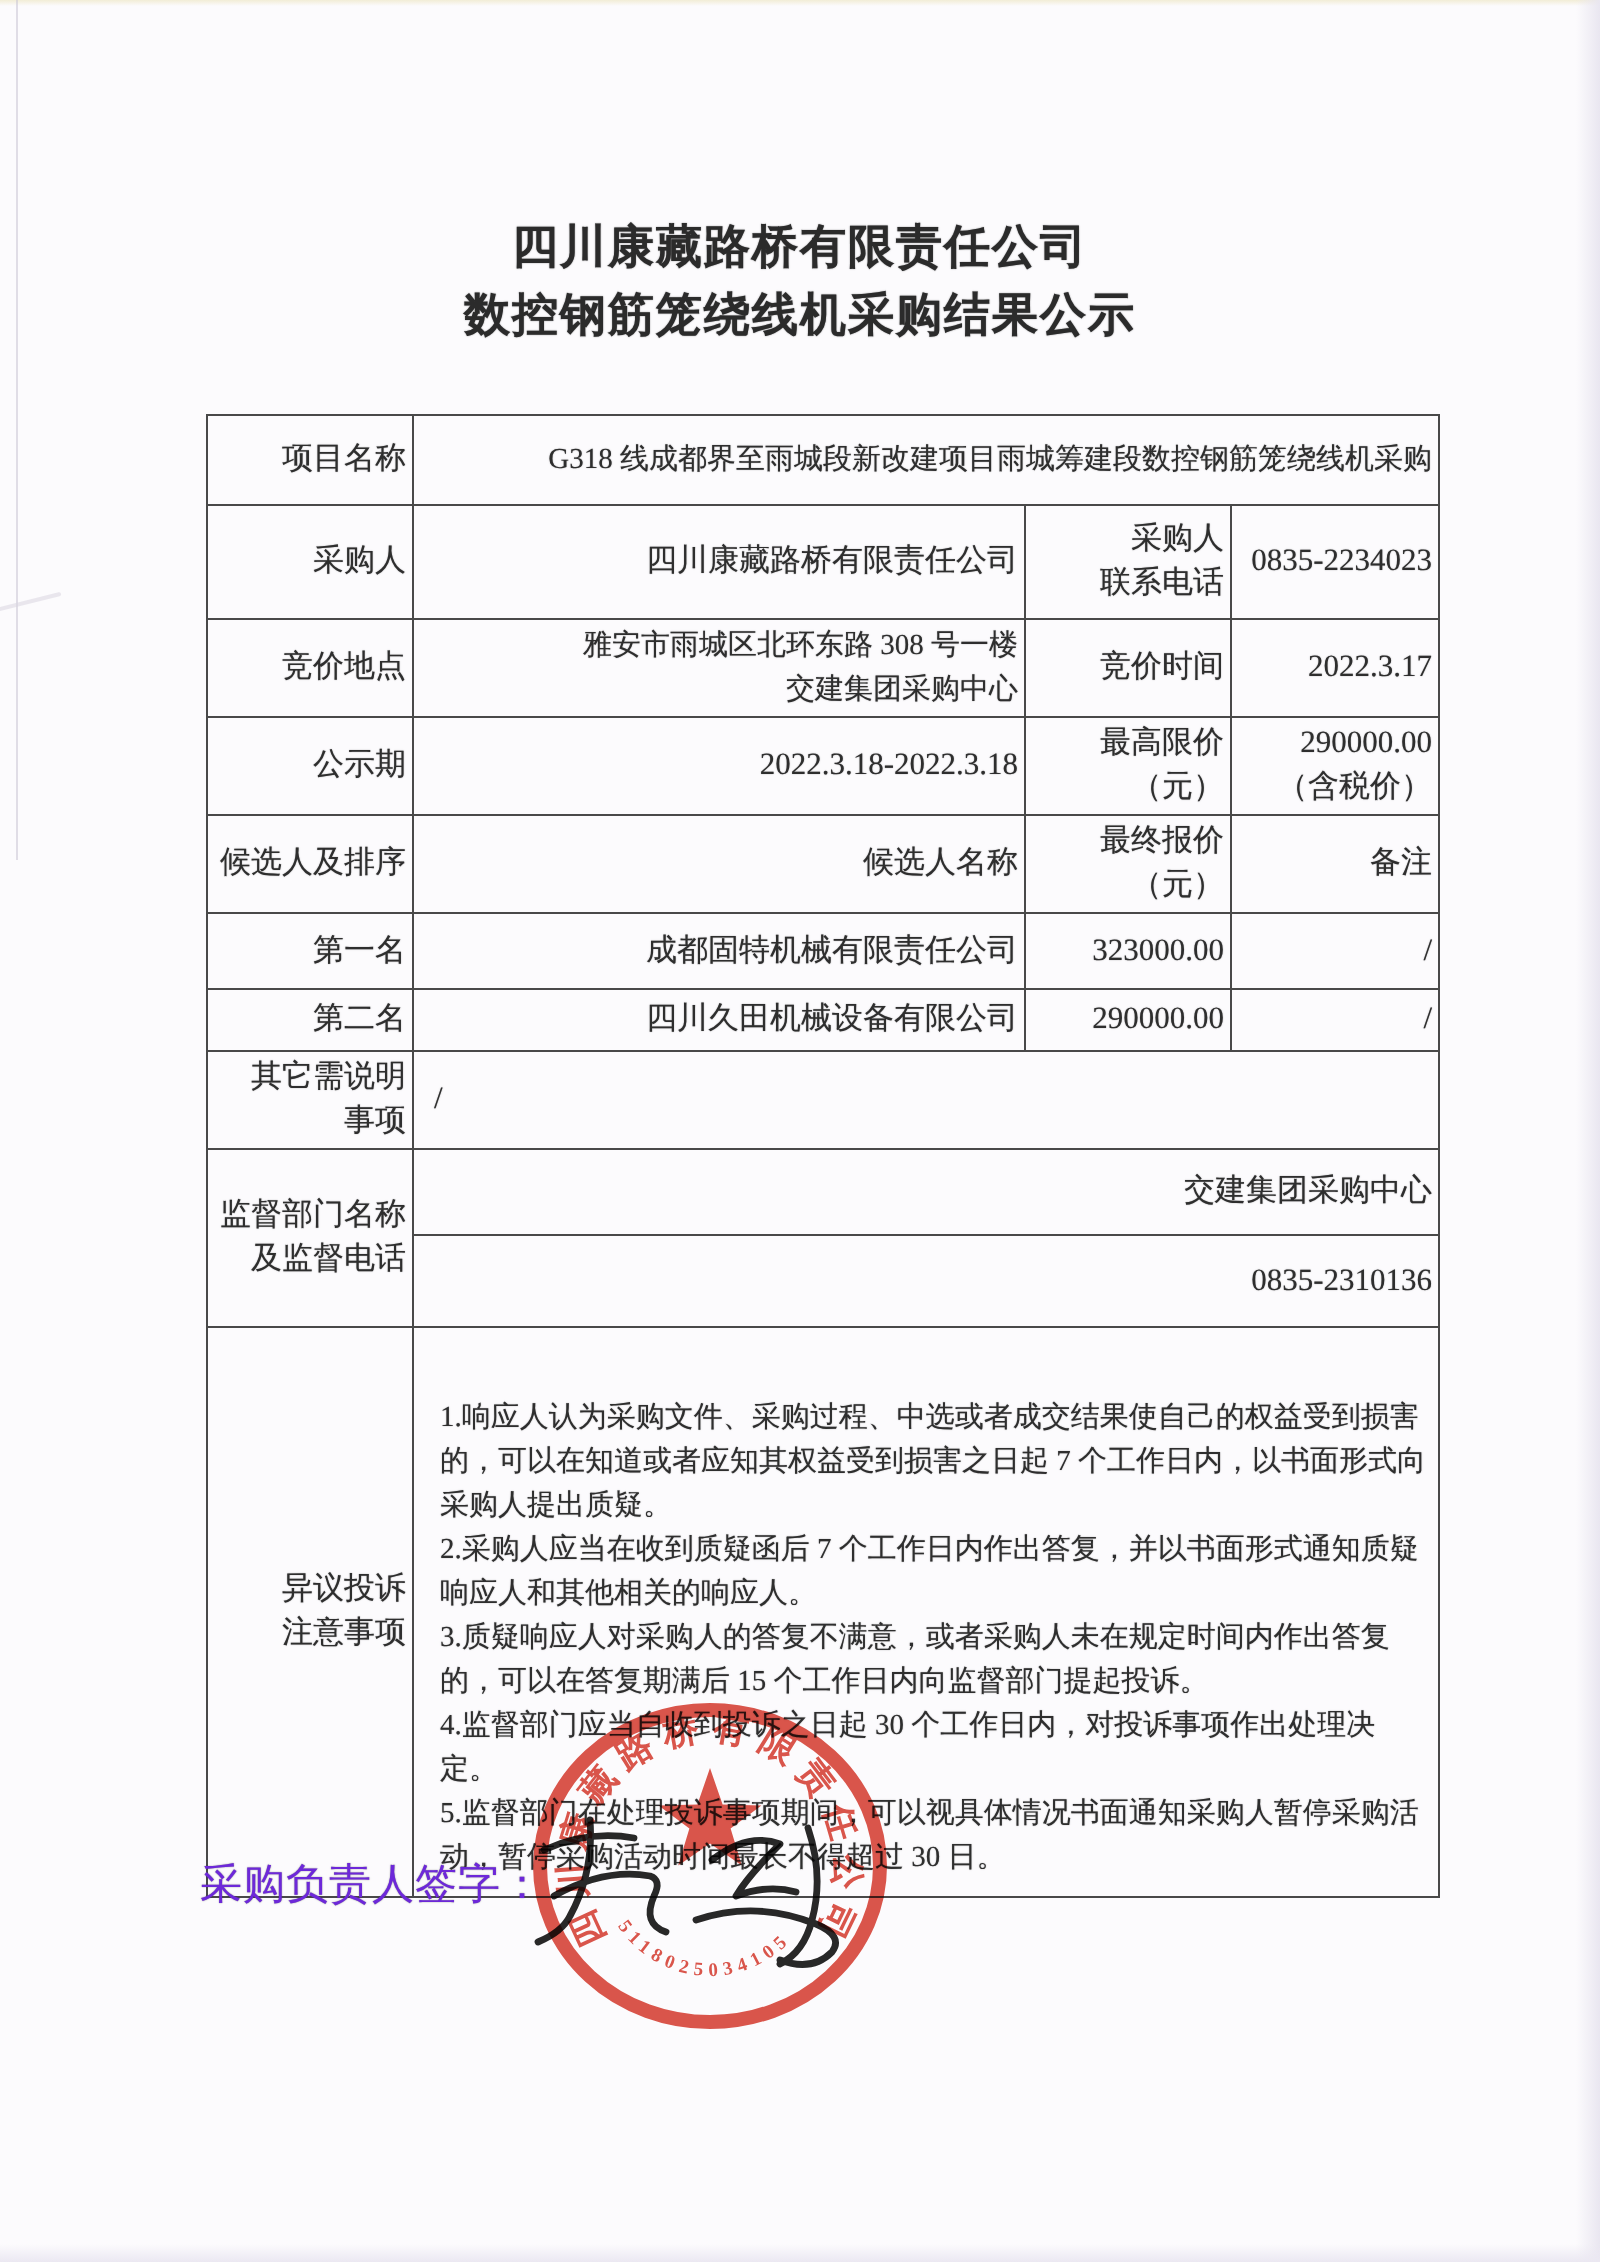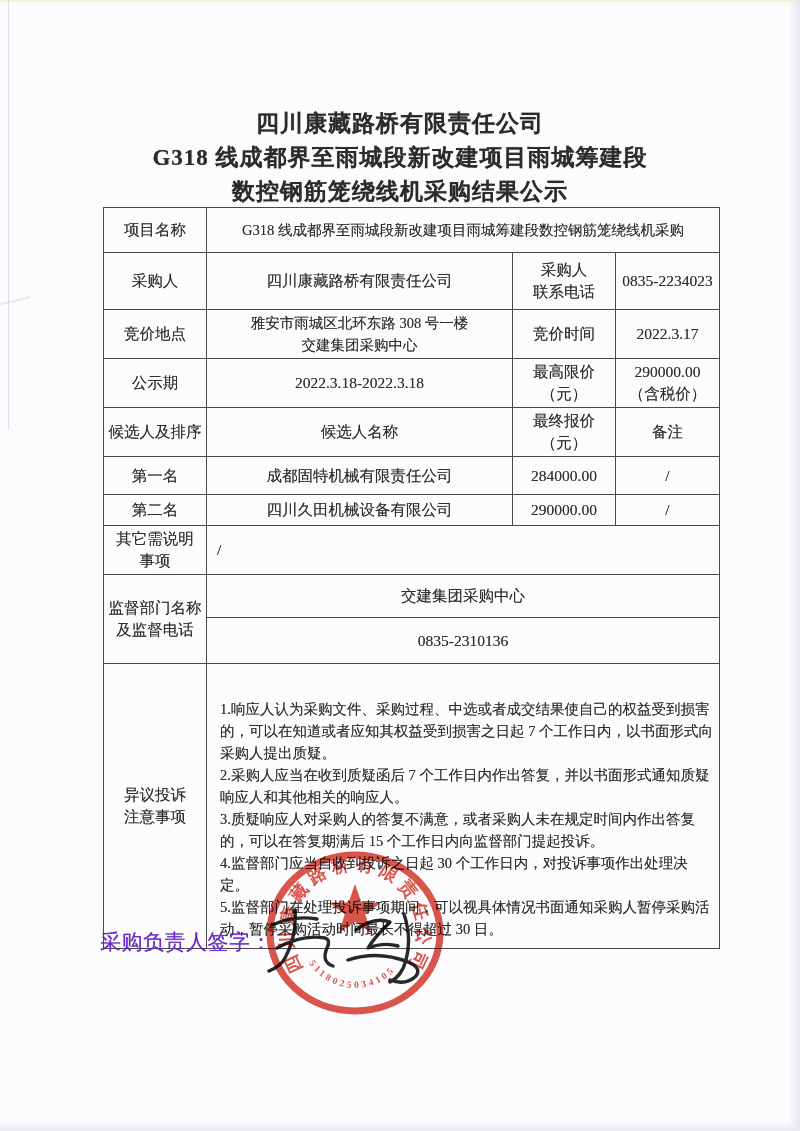--- a/index.html
+++ b/index.html
@@ -34,21 +34,21 @@
   }
 
   table.result-table{
     position:absolute;left:103px;top:207px;
     width:616px;height:712px;
     border-collapse:collapse;
     table-layout:fixed;
   }
   .result-table td{
     border:1px solid #494949;
-    text-align:center;
+    text-align:right;
     vertical-align:middle;
     font-size:15.5px;
     line-height:22px;
     color:#2e2e2e;
     padding:2px 3px;
     text-shadow:0 0 .6px rgba(46,46,46,.55);
   }
   tr.h45{height:45px;} tr.h57{height:57px;} tr.h44{height:44px;}
   tr.h43{height:43px;} tr.h38{height:38px;margin-top:44px;} tr.h39{height:31px;}
   tr.h46{height:46px;}
@@ -94,21 +94,20 @@
 <div class="page">
 
   <div class="edge-top"></div>
   <div class="edge-left-line"></div>
   <div class="edge-right"></div>
   <div class="edge-bottom"></div>
   <div class="smudge-left"></div>
 
   <div class="titles">
     <div>四川康藏路桥有限责任公司</div>
-    <div>G318 线成都界至雨城段新改建项目雨城筹建段</div>
     <div>数控钢筋笼绕线机采购结果公示</div>
   </div>
 
   <table class="result-table">
     <colgroup>
       <col style="width:103px">
         <col style="width:306px">
         <col style="width:103px">
         <col style="width:104px">
     </colgroup>
@@ -152,21 +151,21 @@
         <td>候选人名称</td>
         <td>
           <div>最终报价</div>
           <div>（元）</div>
         </td>
         <td>备注</td>
       </tr>
       <tr class="h38">
         <td>第一名</td>
         <td>成都固特机械有限责任公司</td>
-        <td>284000.00</td>
+        <td>323000.00</td>
         <td>/</td>
       </tr>
       <tr class="h39">
         <td>第二名</td>
         <td>四川久田机械设备有限公司</td>
         <td>290000.00</td>
         <td>/</td>
       </tr>
       <tr class="h45">
         <td>

